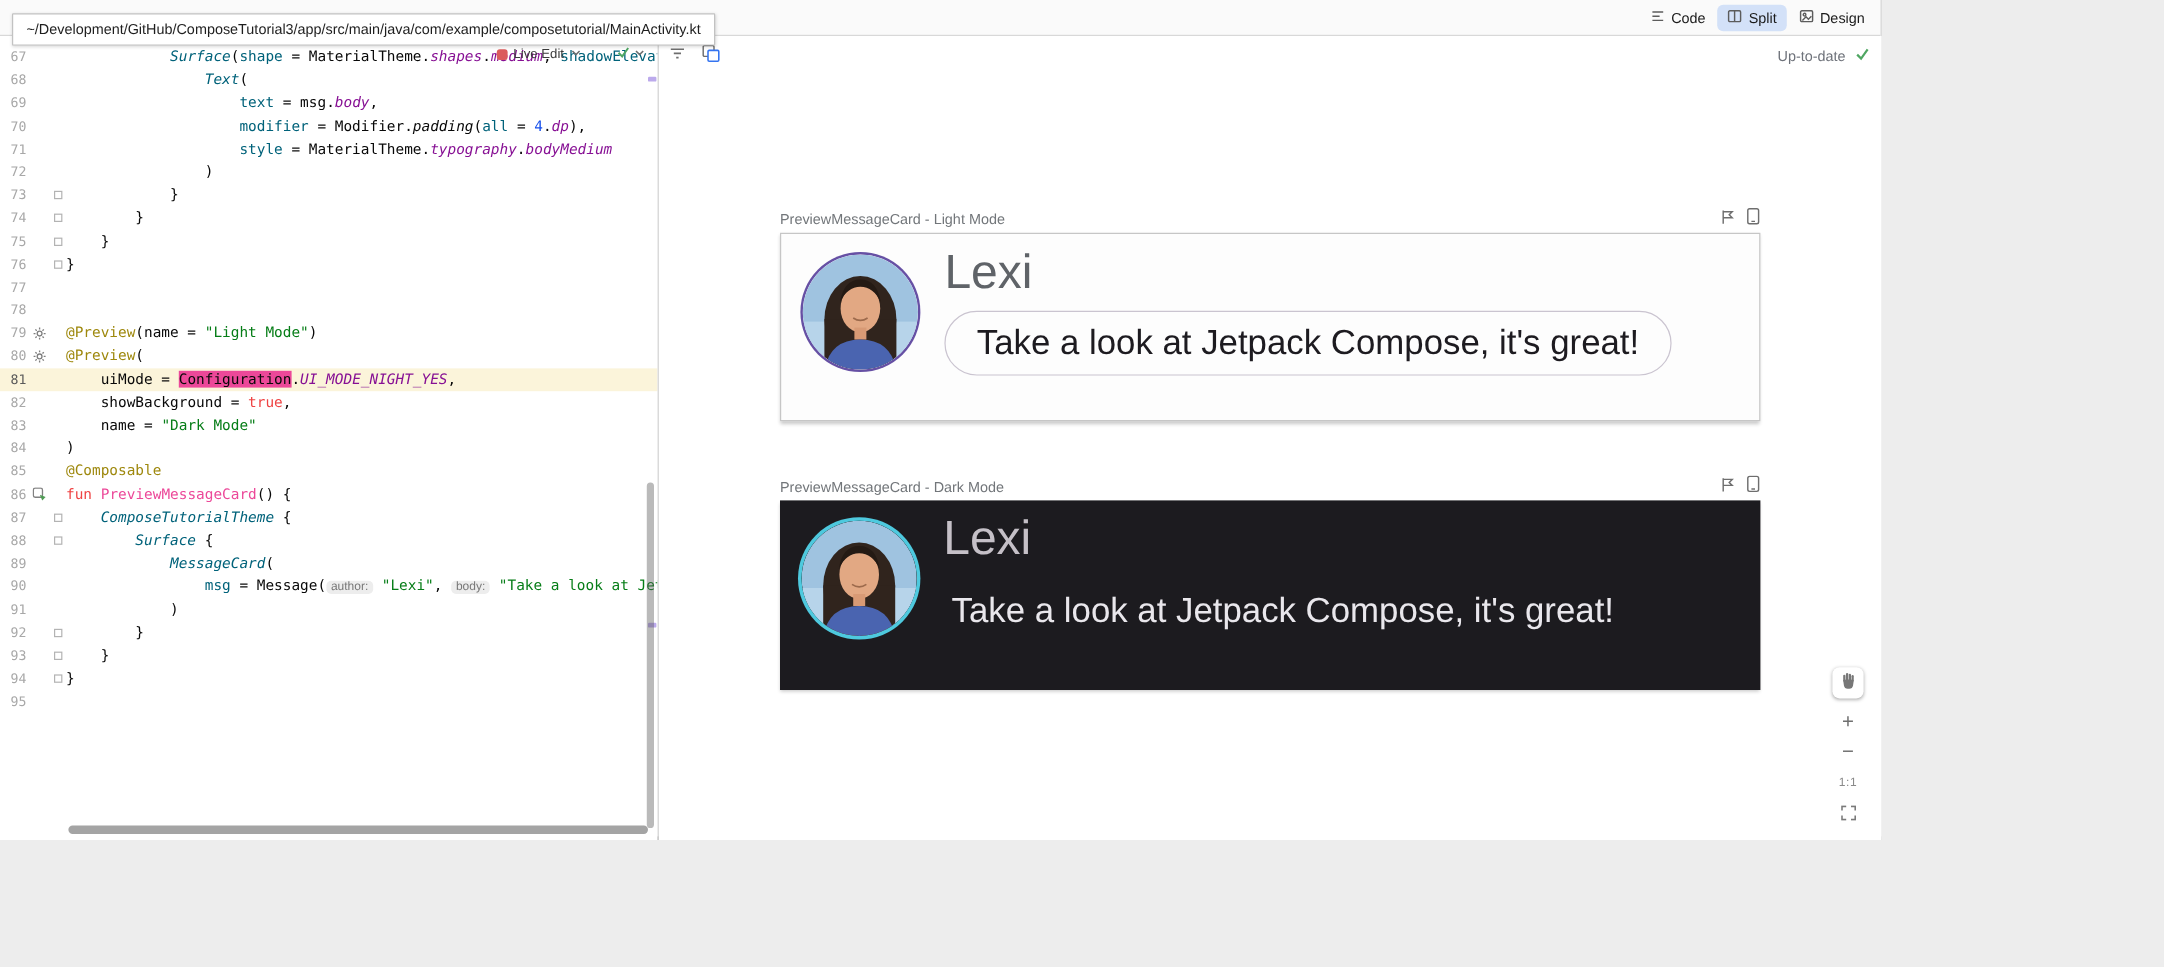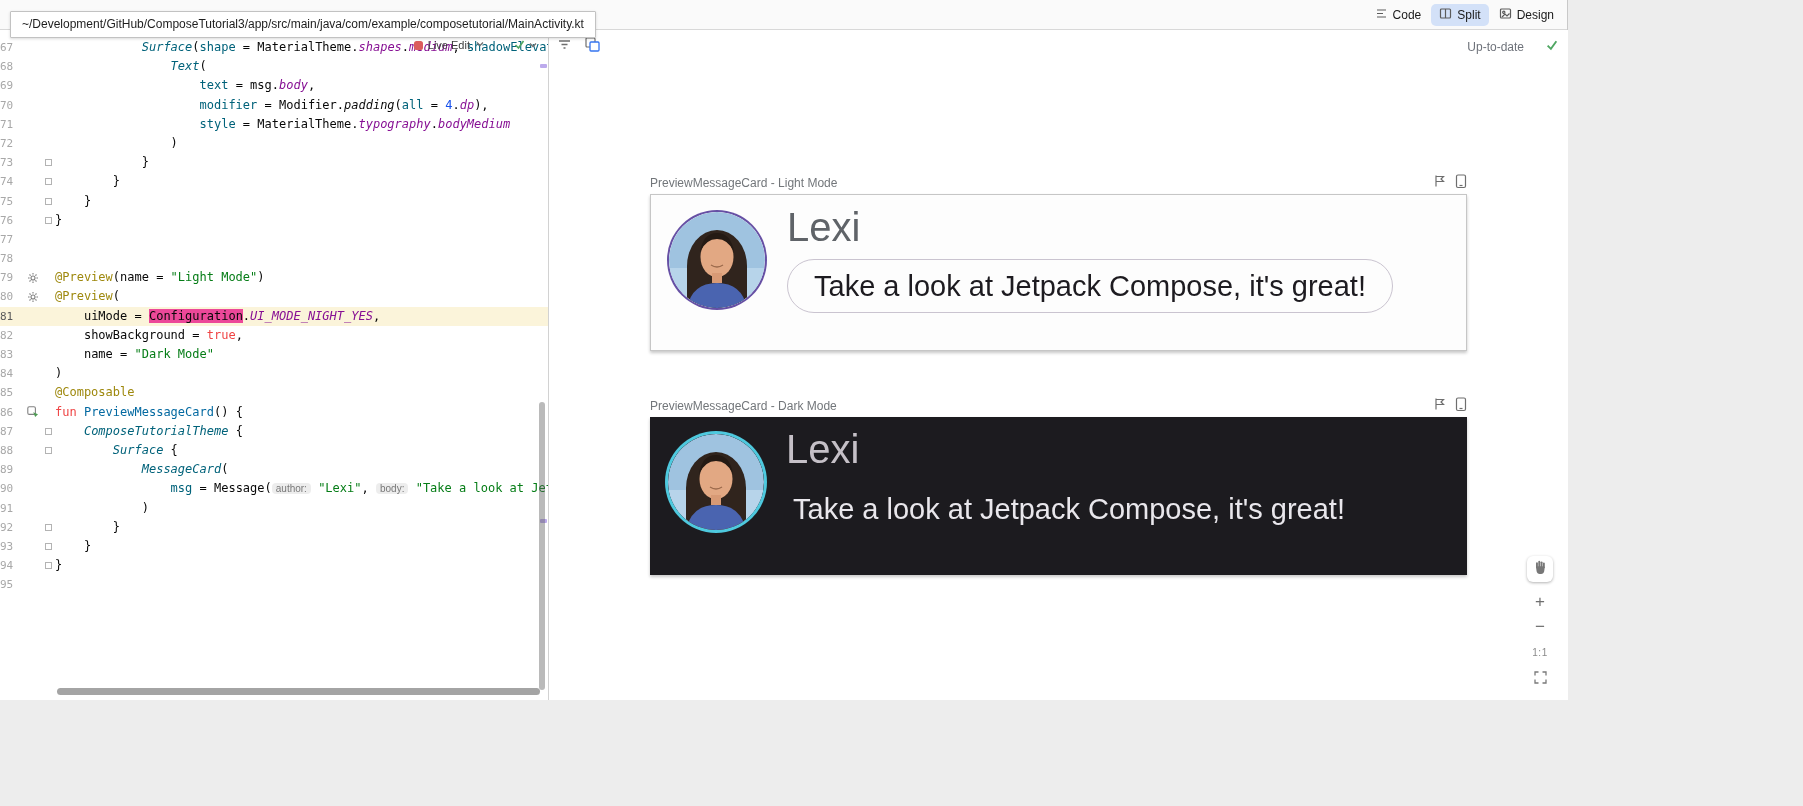--- a/index.html
+++ b/index.html
@@ -28,41 +28,41 @@
   
   .editor-toolbar{position:absolute;top:3px;right:10px;height:24px;display:flex;align-items:center;gap:29px;z-index:4}
   .live-edit{display:flex;align-items:center;gap:5px;font-size:11px;color:#3b3b3b}
   .le-dot{width:9px;height:9px;border-radius:2.5px;background:#db5c5c;display:inline-block}
   .build-ok{display:flex;align-items:center;gap:3px}
 
   
   .code-lines{position:absolute;left:0;top:8px;width:100%;font-family:"DejaVu Sans Mono",monospace;font-size:12px}
   .code-line{display:flex;height:19.2px;line-height:19.2px;align-items:center}
   .code-line.caret{background:#fbf4da}
-  .ln{width:24px;flex:none;text-align:left;font-size:11px;color:#a8a8a8;padding-right:2px}
+  .ln{width:24px;flex:none;text-align:right;font-size:11px;color:#a8a8a8;padding-right:2px}
   .code-line.caret .ln{color:#5a5a5a}
   .gut-ico{width:18px;flex:none;display:flex;justify-content:center;align-items:center}
   .fold-col{width:13px;flex:none;display:flex;justify-content:center;align-items:center}
   .fold-sq{width:7px;height:7px;border:1px solid #b3b3b3;background:#fff;display:inline-block}
   .code-text{flex:1;white-space:pre;overflow:hidden;color:#080808}
   .tk-k{color:#ef4444}.tk-s{color:#067d17}.tk-n{color:#1750eb}.tk-a{color:#9e880d}
   .tk-c{color:#00627a;font-style:italic}.tk-p{color:#871094;font-style:italic}
-  .tk-g{color:#00627a}.tk-d{color:#0369a1}.tk-e{font-style:italic}
+  .tk-g{color:#00627a}.tk-d{color:#ec4899}.tk-e{font-style:italic}
   .tk-hl{background:#ec4899}
   .tk-hint{background:#ededed;color:#787878;border-radius:4px;padding:0 4px;font-size:10px;
     font-family:"Liberation Sans",sans-serif}
 
   .h-scrollbar{position:absolute;left:57px;top:658px;width:483px;height:7px;border-radius:4px;background:rgba(90,90,90,.55)}
   .v-scrollbar{position:absolute;left:539px;top:372px;width:6px;height:288px;border-radius:3px;background:rgba(90,90,90,.42)}
   .vcs-marker{position:absolute;left:540px;width:7px;height:4px;background:#bcaaec;border-radius:1px}
   .vcs-1{top:34px}.vcs-2{top:489px}
 
   
   .pv-toolbar{position:absolute;left:8px;top:6px;display:flex;gap:12px;align-items:center;z-index:4}
-  .pv-status{position:absolute;right:10px;top:9px;display:flex;align-items:center;gap:22px;font-size:12px;color:#6e727a}
+  .pv-status{position:absolute;right:10px;top:9px;display:flex;align-items:center;gap:8px;font-size:12px;color:#6e727a}
 
   .pv-block{position:absolute;left:101px;width:817px}
   .pv-block.light-block{top:144px}
   .pv-block.dark-block{top:367px}
   .pv-label-row{display:flex;justify-content:space-between;align-items:center;height:18px;margin-bottom:2px}
   .pv-title{font-size:12px;color:#72767a}
   .pv-actions{display:flex;gap:9px;align-items:center}
   .preview-card{position:relative;width:817px;height:157px;box-shadow:0 2px 3px rgba(0,0,0,.22)}
   .preview-card.light{background:#fdfdfd;border:1px solid #c6c6c6}
   .preview-card.dark{background:#1c1b1f;height:158px}

